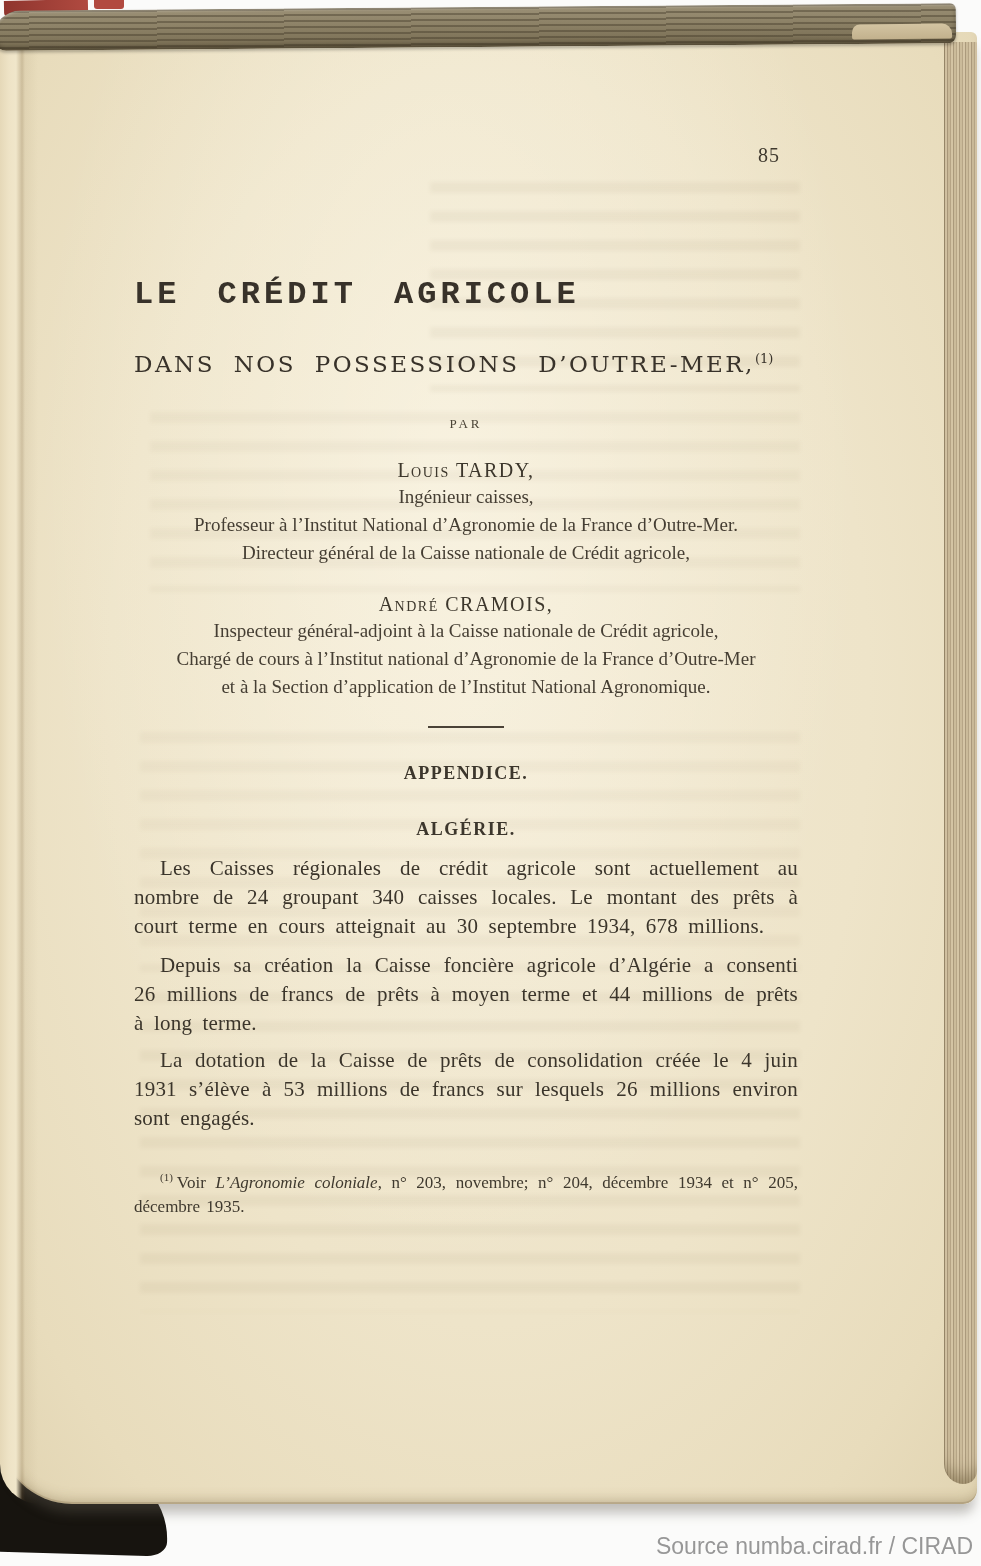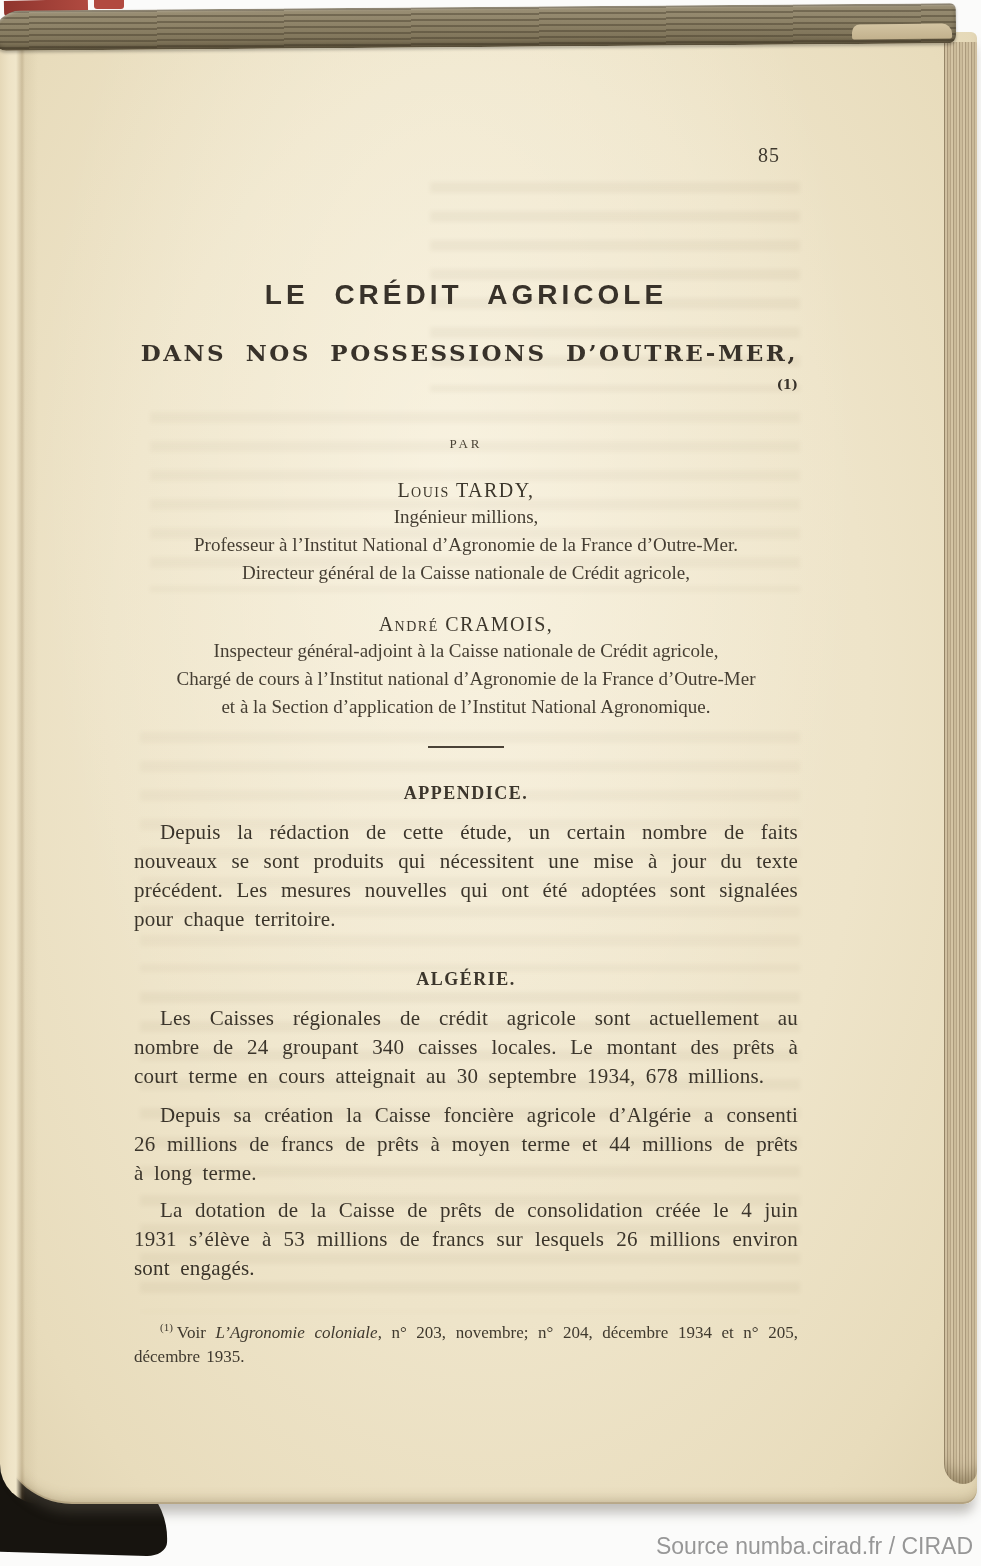--- a/index.html
+++ b/index.html
@@ -47,24 +47,24 @@
   .ghost{position:absolute;z-index:3;opacity:.055;filter:blur(2px);pointer-events:none;
     background:repeating-linear-gradient(180deg,#6d5836 0 11px,rgba(0,0,0,0) 11px 29px);}
   .g1{left:430px;top:150px;width:370px;height:210px;}
   .g2{left:150px;top:380px;width:650px;height:180px;opacity:.045;}
   .g3{left:140px;top:700px;width:660px;height:240px;opacity:.04;}
   .g4{left:140px;top:960px;width:660px;height:320px;opacity:.05;}
 
   
   .content{position:absolute;left:134px;top:112px;width:664px;z-index:6;color:#3b352b;}
   .page-number{text-align:right;padding-right:18px;font-size:20px;letter-spacing:1px;color:#3f392e;}
-  .title1{margin:112px 0 0;text-align:center;font-family:Liberation Sans, sans-serif;
-    font-weight:700;font-size:28px;line-height:32px;letter-spacing:4px;word-spacing:14px;color:#38322a;}
-  .title2{margin:26px 0 0;text-align:right;font-family:"DejaVu Serif","Liberation Serif",serif;
-    font-weight:700;font-size:23px;line-height:32px;letter-spacing:2.5px;word-spacing:9px;color:#38322a;}
+  .title1{margin:112px 0 0;font-family:Liberation Mono, monospace;
+    font-weight:700;font-size:32px;line-height:32px;letter-spacing:4px;word-spacing:14px;color:#38322a;}
+  .title2{margin:26px 0 0;text-align:left;font-family:"DejaVu Serif","Liberation Serif",serif;
+    font-weight:400;font-size:23px;line-height:44px;letter-spacing:2.5px;word-spacing:9px;color:#38322a;}
   .title2 sup{font-size:13px;letter-spacing:0;}
   .byline{margin:30px 0 0;text-align:center;font-size:13px;line-height:16px;letter-spacing:3px;color:#4a4336;}
   .author-name{margin:26px 0 0;text-align:center;font-size:20px;line-height:24px;letter-spacing:1.5px;
     font-variant:small-caps;color:#3d372c;}
   .affil{margin:2px 0 0;text-align:center;font-size:19px;line-height:26px;color:#453e33;}
   .et{margin:24px 0 0;}
   .divider{width:76px;border:0;border-top:2.5px solid #4a4237;margin:26px auto 0;}
   .subhead{margin:34px 0 0;text-align:center;font-size:18px;line-height:22px;letter-spacing:1.5px;color:#3c362c;}
   .body-para{margin:14px 0 0;font-size:21px;line-height:29px;text-align:justify;text-indent:26px;
     word-spacing:5px;letter-spacing:.2px;color:#3b352b;}
@@ -98,34 +98,33 @@
 
     <div class="content">
       <div class="page-number">85</div>
 
       <h1 class="title1">LE CRÉDIT AGRICOLE</h1>
       <h1 class="title2"><span>DANS NOS POSSESSIONS D’OUTRE-MER,</span><sup>(1)</sup></h1>
 
       <div class="byline">PAR</div>
 
       <div class="author-name">Louis TARDY,</div>
-      <div class="affil">Ingénieur millions,</div>
+      <div class="affil">Ingénieur caisses,</div>
       <div class="affil">Professeur à l’Institut National d’Agronomie de la France d’Outre-Mer.</div>
       <div class="affil">Directeur général de la Caisse nationale de Crédit agricole,</div>
 
 
       <div class="author-name">André CRAMOIS,</div>
       <div class="affil">Inspecteur général-adjoint à la Caisse nationale de Crédit agricole,</div>
       <div class="affil">Chargé de cours à l’Institut national d’Agronomie de la France d’Outre-Mer</div>
       <div class="affil">et à la Section d’application de l’Institut National Agronomique.</div>
 
       <hr class="divider">
 
       <h3 class="subhead">APPENDICE.</h3>
-      <p class="body-para">Depuis la rédaction de cette étude, un certain nombre de faits nouveaux se sont produits qui nécessitent une mise à jour du texte précédent. Les mesures nouvelles qui ont été adoptées sont signalées pour chaque territoire.</p>
 
       <h3 class="subhead">ALGÉRIE.</h3>
       <p class="body-para">Les Caisses régionales de crédit agricole sont actuellement au nombre de 24 groupant 340 caisses locales. Le montant des prêts à court terme en cours atteignait au 30 septembre 1934, 678 millions.</p>
       <p class="body-para p3">Depuis sa création la Caisse foncière agricole d’Algérie a consenti 26 millions de francs de prêts à moyen terme et 44 millions de prêts à long terme.</p>
       <p class="body-para p4">La dotation de la Caisse de prêts de consolidation créée le 4 juin 1931 s’élève à 53 millions de francs sur lesquels 26 millions environ sont engagés.</p>
 
       <p class="footnote"><sup>(1)</sup><span>Voir </span><i>L’Agronomie coloniale</i><span>, n° 203, novembre; n° 204, décembre 1934 et n° 205, décembre 1935.</span></p>
     </div>
   </div>
 

